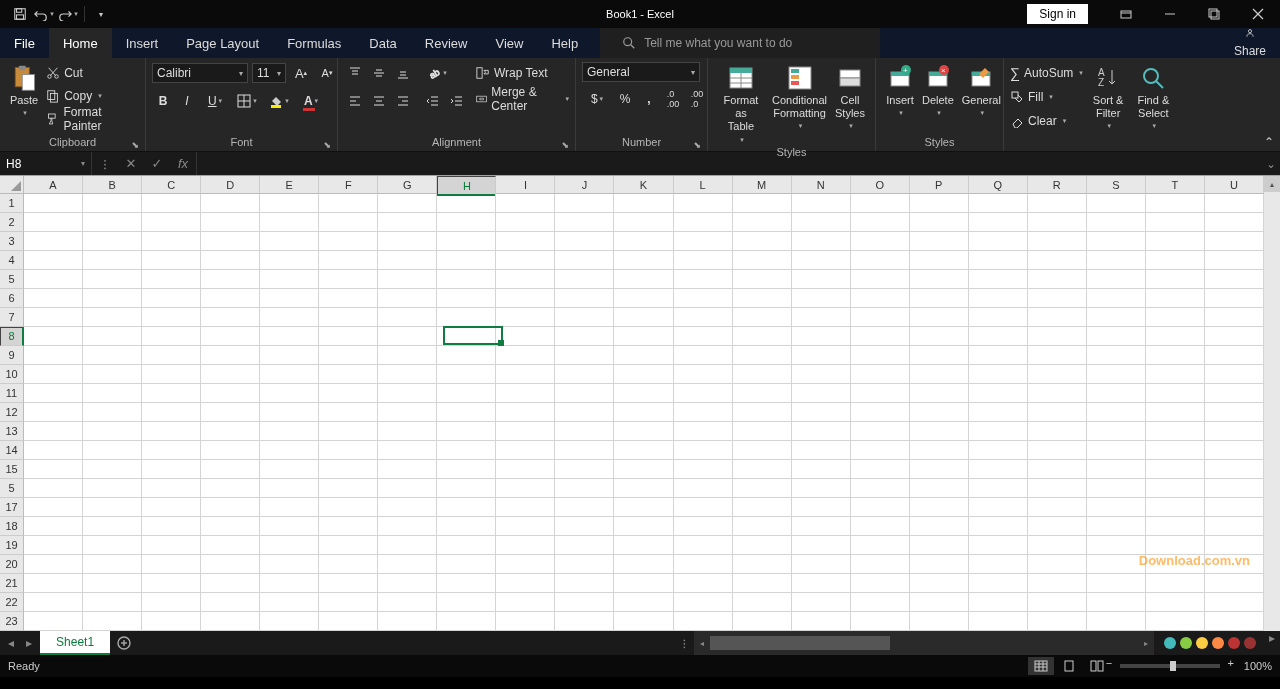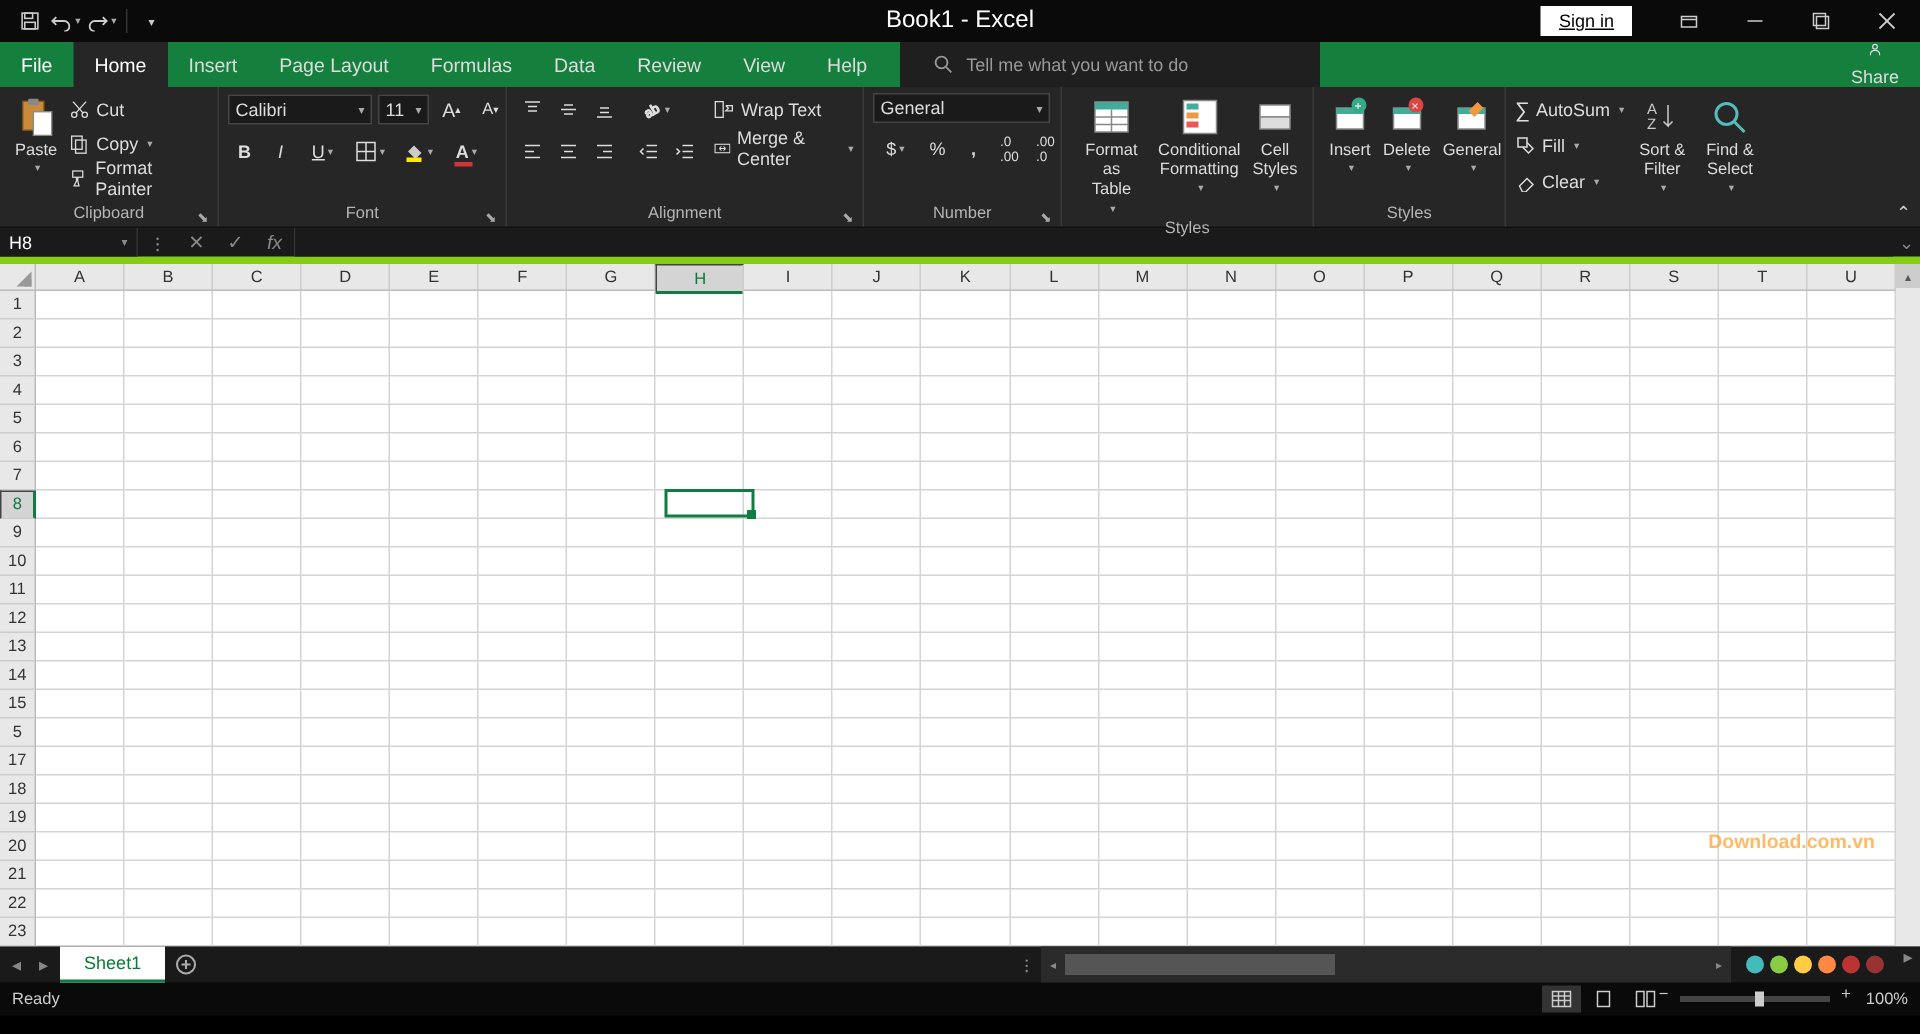--- a/index.html
+++ b/index.html
@@ -4,28 +4,28 @@
 <style>
 * { margin: 0; padding: 0; box-sizing: border-box; font-family: "Segoe UI", Arial, sans-serif; }
 body { background: #000; width: 1280px; height: 689px; overflow: hidden; color: #ccc; font-size: 12px; user-select: none; }
 
 
 .titlebar { height: 28px; background: #0a0a0a; display: flex; align-items: center; position: relative; }
 .qat { display: flex; align-items: center; gap: 0; padding-left: 8px; }
 .qat-btn { width: 24px; height: 24px; display: flex; align-items: center; justify-content: center; color: #ccc; }
 .qat-btn svg { width: 14px; height: 14px; }
 .qat-sep { width: 1px; height: 16px; background: #333; margin: 0 4px; }
-.title-center { position: absolute; left: 50%; transform: translateX(-50%); color: #fff; font-size: 16px; }
+.title-center { position: absolute; left: 50%; transform: translateX(-50%); color: #fff; font-size: 11px; }
 .title-right { margin-left: auto; display: flex; align-items: center; gap: 0; }
-.signin-btn { background: #fff; color: #000; padding: 3px 12px; font-size: 12px; margin-right: 16px; text-decoration: underline; }
+.signin-btn { background: #fff; color: #000; padding: 3px 12px; font-size: 12px; margin-right: 16px; }
 .win-btn { width: 44px; height: 28px; display: flex; align-items: center; justify-content: center; color: #ccc; }
 .win-btn svg { width: 12px; height: 12px; }
 
 
-.tabs-row { height: 30px; background: #15803d; display: flex; align-items: stretch; }
+.tabs-row { height: 30px; background: #0f172a; display: flex; align-items: stretch; }
 .tab { padding: 0 14px; display: flex; align-items: center; color: #ddd; font-size: 13px; }
 .tab.file { color: #fff; }
 .tab.active { background: #262626; color: #fff; }
 .tellme { margin-left: 8px; background: #1f1f1f; display: flex; align-items: center; padding: 0 22px; width: 280px; color: #999; gap: 8px; }
 .tellme svg { width: 14px; height: 14px; }
 .share { margin-left: auto; display: flex; align-items: center; gap: 6px; padding: 0 14px; color: #ddd; flex-direction: column; }
 
 
 .ribbon { height: 94px; background: #262626; display: flex; border-bottom: 1px solid #111; position: relative; }
 .ribbon-collapse { position: absolute; right: 6px; bottom: 2px; color: #ccc; font-size: 12px; }
@@ -39,21 +39,21 @@
 .small-row svg { width: 14px; height: 14px; }
 .stack { display: flex; flex-direction: column; gap: 1px; }
 .sel { background: #1a1a1a; border: 1px solid #444; height: 20px; display: flex; align-items: center; padding: 0 4px; color: #ddd; font-size: 12px; justify-content: space-between; }
 .sel .arr { font-size: 8px; color: #aaa; margin-left: 4px; }
 .icon-btn { width: 22px; height: 22px; display: flex; align-items: center; justify-content: center; color: #ddd; }
 .icon-btn.wdrop { width: 30px; }
 .icon-btn svg { width: 14px; height: 14px; }
 .drop-ar { font-size: 7px; color: #aaa; margin-left: 2px; }
 
 
-.fbar { height: 24px; background: #1a1a1a; border-bottom: 5px solid #84cc16; display: flex; align-items: stretch; }
+.fbar { height: 24px; background: #1a1a1a; border-bottom: 1px solid #84cc16; display: flex; align-items: stretch; }
 .namebox { width: 92px; border-right: 1px solid #333; display: flex; align-items: center; padding: 0 6px; color: #fff; font-size: 12px; background: #1a1a1a; justify-content: space-between; }
 .fbar-btns { display: flex; align-items: center; border-right: 1px solid #333; }
 .fbar-btn { width: 26px; display: flex; align-items: center; justify-content: center; color: #888; font-size: 13px; }
 .fx { font-style: italic; }
 .finput { flex: 1; background: #1a1a1a; }
 .fexpand { width: 18px; display: flex; align-items: center; justify-content: center; color: #888; }
 
 
 .grid-wrap { position: relative; background: #fff; }
 .selectall { position: absolute; left: 0; top: 0; width: 24px; height: 18px; background: #e8e8e8; border-right: 1px solid #bbb; border-bottom: 1px solid #bbb; }

